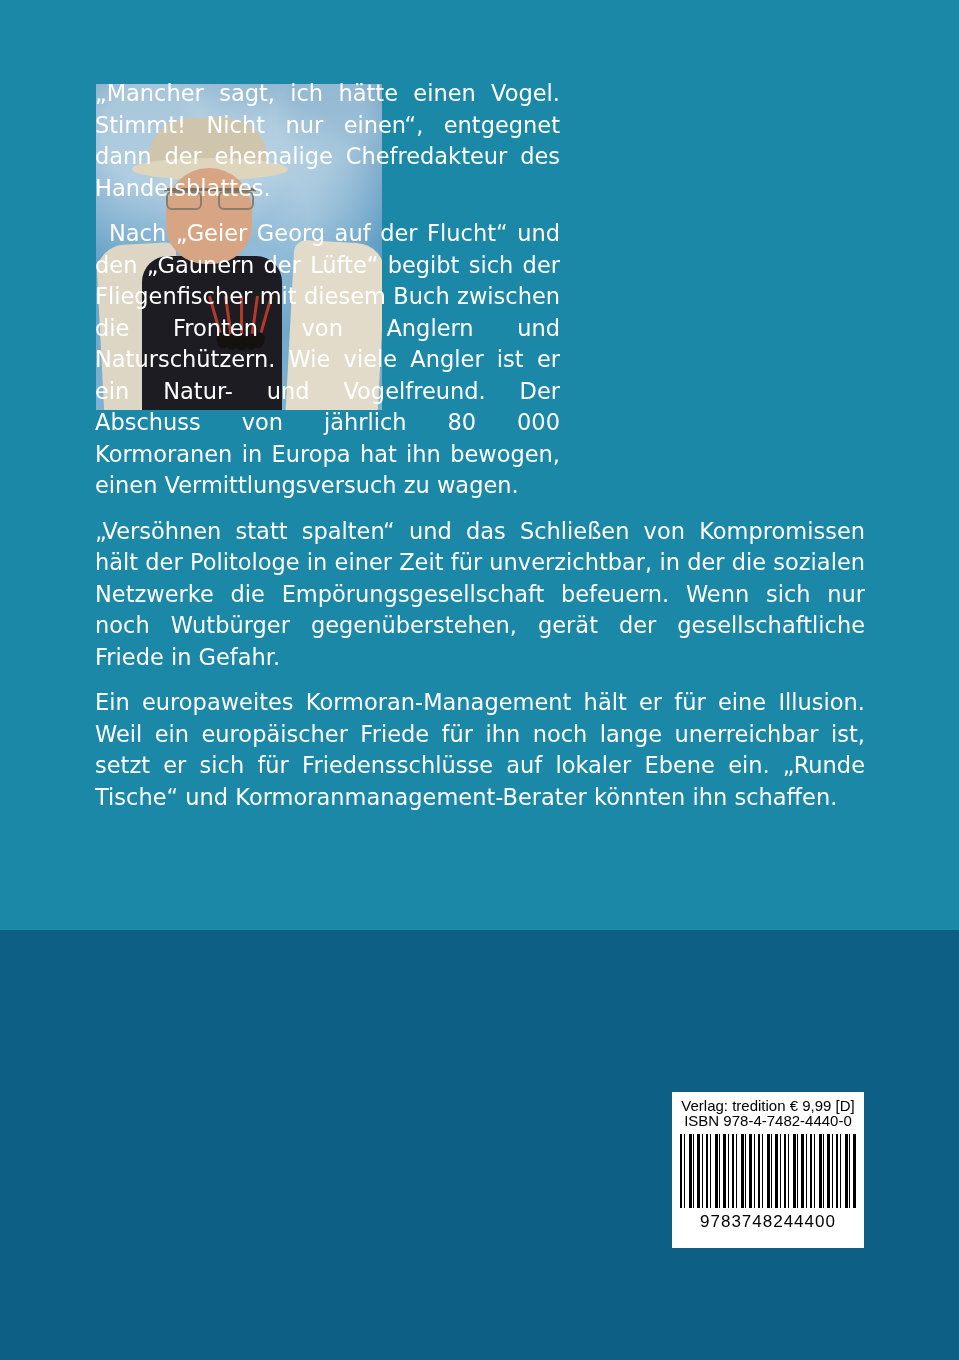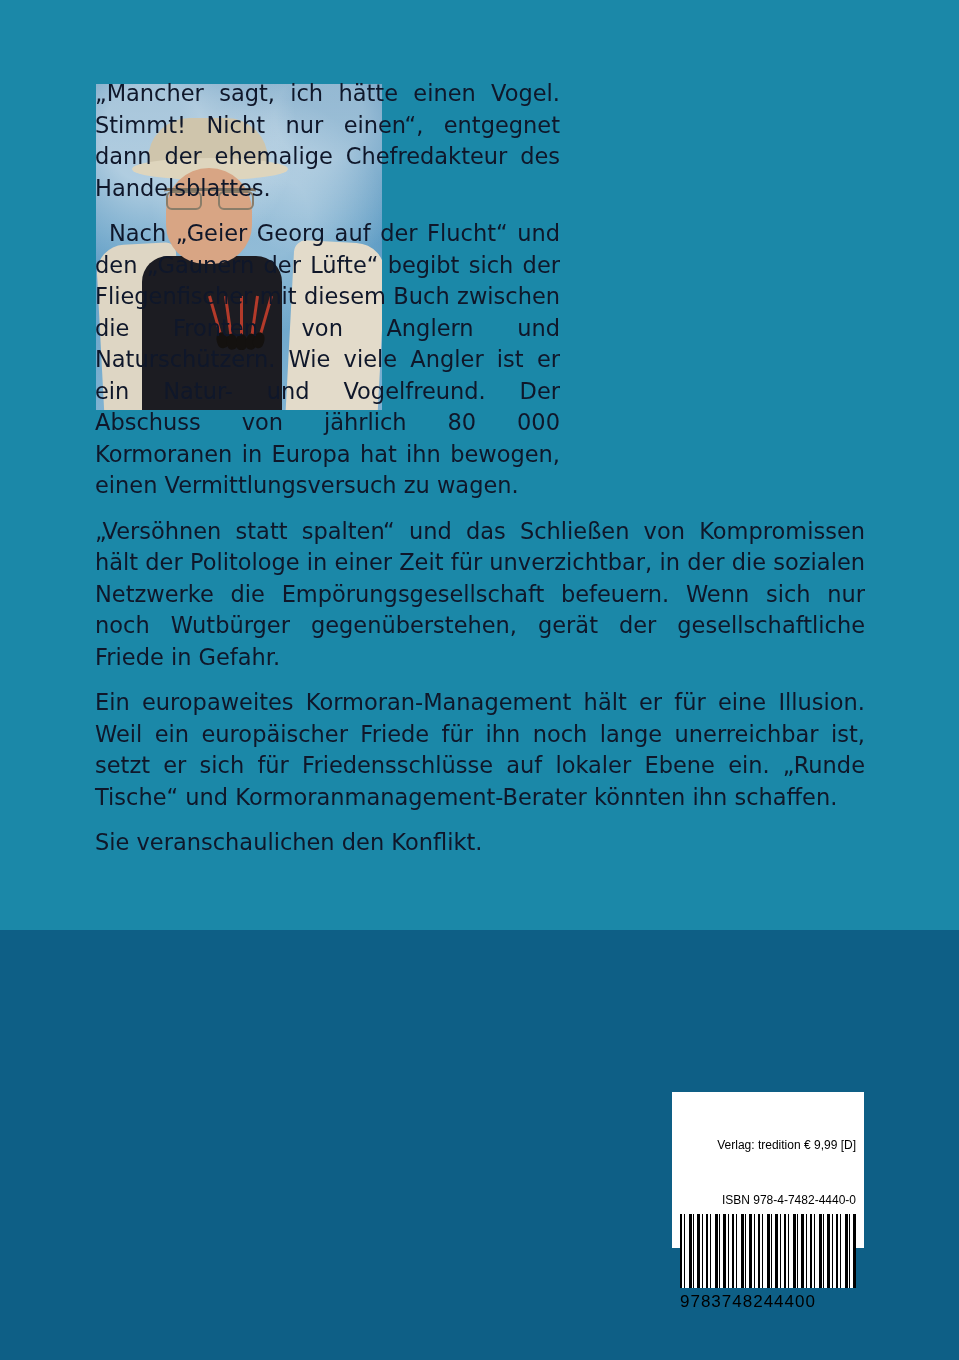--- a/index.html
+++ b/index.html
@@ -159,21 +159,21 @@
     background: #14110f;
     border-radius: 50% 50% 40% 40%;
   }
 
   
   .text-block {
     position: absolute;
     left: 95px;
     top: 78px;
     width: 770px;
-    color: #0f172a;
+    color: #ffffff;
     font-size: 22.5px;
     line-height: 31.5px;
   }
   .text-block p {
     margin: 0 0 14px 0;
     text-align: justify;
   }
   .para-indent-top {
     margin-left: 305px;
     width: 465px;
@@ -195,42 +195,41 @@
     left: 672px;
     top: 1092px;
     width: 192px;
     height: 156px;
     background: #ffffff;
     padding: 6px 8px;
     box-sizing: border-box;
     font-family: "Liberation Sans", sans-serif;
   }
   .barcode-line {
-    text-align: right;
-    font-size: 12px;
+    text-align: center;
+    font-size: 15px;
     color: #000;
     line-height: 15px;
     white-space: nowrap;
-    margin-top: 40px;
   }
   .barcode-bars {
     margin-top: 6px;
     height: 74px;
     width: 100%;
     background:
       repeating-linear-gradient(90deg,
         #000 0px, #000 2px, #fff 2px, #fff 4px,
         #000 4px, #000 5px, #fff 5px, #fff 9px,
         #000 9px, #000 12px, #fff 12px, #fff 13px,
         #000 13px, #000 14px, #fff 14px, #fff 17px,
         #000 17px, #000 20px, #fff 20px, #fff 22px,
         #000 22px, #000 23px, #fff 23px, #fff 26px);
   }
   .barcode-number {
-    text-align: left;
+    text-align: center;
     font-size: 17px;
     letter-spacing: 1px;
     color: #000;
     margin-top: 4px;
     font-family: "Liberation Sans", sans-serif;
   }
 </style>
 </head>
 <body>
 
@@ -254,21 +253,20 @@
       <i style="left:52px; transform:rotate(8deg);"></i>
       <i style="left:66px; transform:rotate(16deg);"></i>
     </div>
   </div>
 
   <div class="text-block">
     <p class="para-indent-top">„Mancher sagt, ich hätte einen Vogel. Stimmt! Nicht nur einen“, entgegnet dann der ehemalige Chefredakteur des Handelsblattes.</p>
     <p class="para-wrap-1">Nach „Geier Georg auf der Flucht“ und den „Gaunern der Lüfte“ begibt sich der Fliegenfischer mit diesem Buch zwischen die Fronten von Anglern und Naturschützern. Wie viele Angler ist er ein Natur- und Vogelfreund. Der Abschuss von jährlich 80 000 Kormoranen in Europa hat ihn bewogen, einen Vermittlungsversuch zu wagen.</p>
     <p class="para-full">„Versöhnen statt spalten“ und das Schließen von Kompromissen hält der Politologe in einer Zeit für unverzichtbar, in der die sozialen Netzwerke die Empörungsgesellschaft befeuern. Wenn sich nur noch Wutbürger gegenüberstehen, gerät der gesellschaftliche Friede in Gefahr.</p>
     <p class="para-full">Ein europaweites Kormoran-Management hält er für eine Illusion. Weil ein europäischer Friede für ihn noch lange unerreichbar ist, setzt er sich für Friedensschlüsse auf lokaler Ebene ein. „Runde Tische“ und Kormoranmanagement-Berater könnten ihn schaffen.</p>
-    <p class="para-full nojust">Sie veranschaulichen den Konflikt.</p>
   </div>
 
   <div class="barcode-box">
     <div class="barcode-line">Verlag: tredition   € 9,99 [D]</div>
     <div class="barcode-line">ISBN 978-4-7482-4440-0</div>
     <div class="barcode-bars"></div>
     <div class="barcode-number">9783748244400</div>
   </div>
 </div>
 

